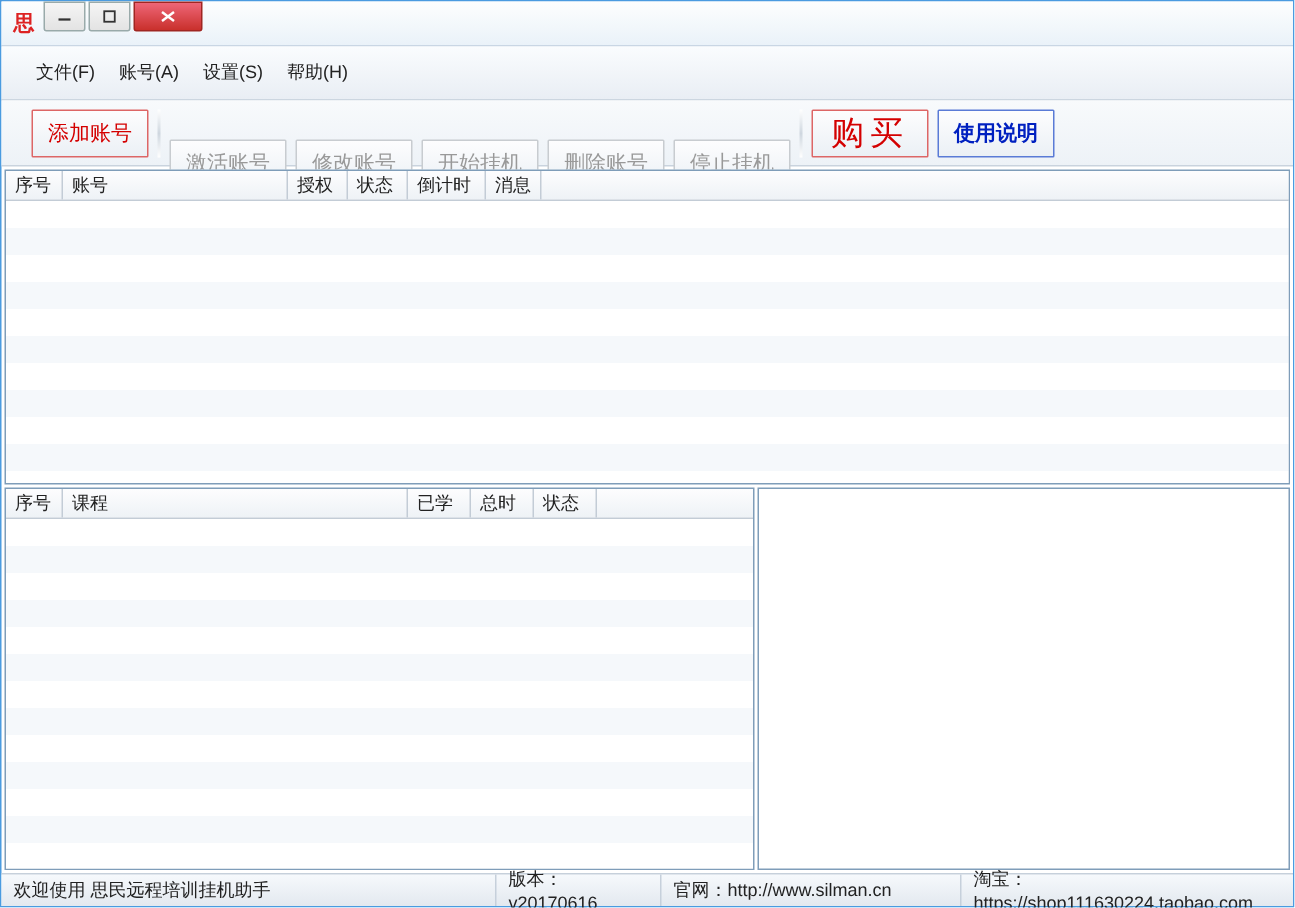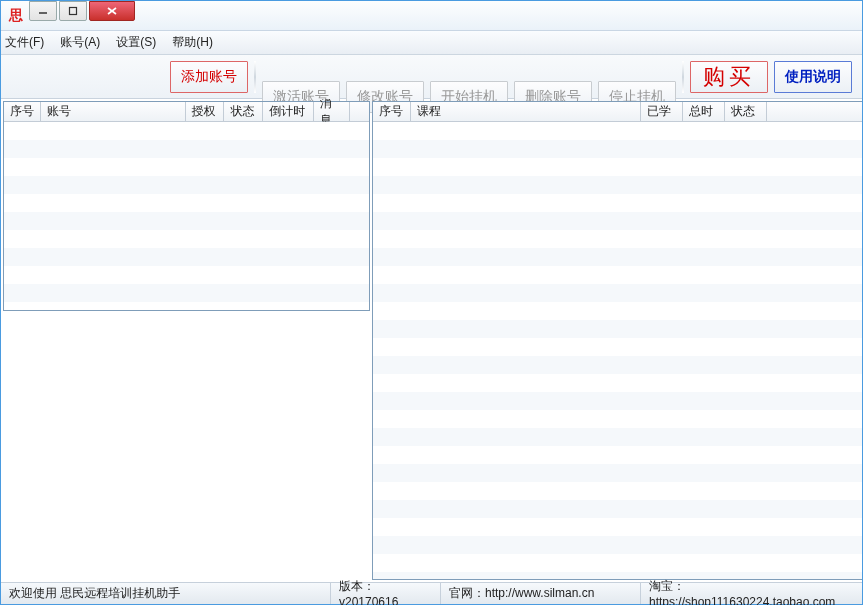--- a/index.html
+++ b/index.html
@@ -9,34 +9,34 @@
 
 .titlebar { height: 30px; background: linear-gradient(#fdfefe, #eaf2f9); display: flex; align-items: center; border-bottom: 1px solid #c9d6e4; }
 .titlebar .icon { color: #d22; font-weight: bold; font-size: 14px; margin: 0 4px 0 8px; }
 .titlebar .title { font-size: 12px; color: #333; flex: 1; }
 .winbtns { display: flex; height: 20px; margin-right: 4px; align-self: flex-start; }
 .winbtn { width: 28px; height: 20px; border: 1px solid #9aa; background: linear-gradient(#f5f5f5,#e3e3e3); display:flex; align-items:center; justify-content:center; font-size:11px; color:#444; border-radius:0 0 2px 2px; margin-left:2px; cursor:pointer;}
 .winbtn.close { width: 46px; background: linear-gradient(#e67,#c9302c); border-color:#a02622; color:#fff; }
 .winbtn.close svg { stroke:#fff; }
 
 
-.menubar { height: 24px; background: linear-gradient(#fafcfe,#e9eef4); border-bottom:1px solid #ccd6e0; display:flex; align-items:center; padding-left:4px; font-size:12px; color:#222;}
+.menubar { height: 36px; background: linear-gradient(#fafcfe,#e9eef4); border-bottom:1px solid #ccd6e0; display:flex; align-items:center; padding-left:23px; font-size:12px; color:#222;}
 .menubar span { margin-right:16px; cursor:pointer; }
 
 
-.toolbar { height: 44px; background: linear-gradient(#f8fafc,#edf2f7); border-bottom:1px solid #c9d3de; display:flex; align-items:center; padding:0 10px; gap:6px;justify-content:flex-end;}
+.toolbar { height: 44px; background: linear-gradient(#f8fafc,#edf2f7); border-bottom:1px solid #c9d3de; display:flex; align-items:center; padding:0 20px; gap:6px;}
 .tbtn { height: 32px; padding: 0 10px; border:1px solid #b6c0cb; background:linear-gradient(#fdfdfe,#ebf0f5); font-size:14px; display:flex; align-items:center; justify-content:center; cursor:pointer; border-radius:1px;}
 .tbtn.red { color:#d40000; border-color:#d66; }
 .tbtn.disabled { color:#999; border-color:#c8ccd0; cursor:default;margin-top:40px; }
 .tbtn.blue { color:#0020c0; font-weight:bold; border-color:#5a7bd6;}
 .tbtn.buy { color:#d40000; font-family: "KaiTi","STKaiti",serif; font-size:22px; letter-spacing:4px; border-color:#d66; padding:0 12px; }
 .tsep { width:2px; height:32px; background:linear-gradient(#fff,#cfd7df,#fff); }
 
 
-.content { flex:1; display:flex; padding:2px; gap:2px; overflow:hidden;}
+.content { flex:1; display:flex; flex-direction:column; padding:2px; gap:2px; overflow:hidden;}
 .panel { border:1px solid #7f9db9; background:#fff; }
 .top-panel { height: 210px; display:flex; flex-direction:column;}
 .bottom-row { flex:1; display:flex; gap:2px;}
 .bottom-left { width: 500px; display:flex; flex-direction:column;}
 .bottom-right { flex:1; }
 
 .listhdr { height:20px; background:linear-gradient(#fdfdfe,#eef2f6); border-bottom:1px solid #c3ccd6; display:flex; font-size:12px; color:#222;}
 .listhdr .col { border-right:1px solid #c3ccd6; padding:2px 6px; display:flex; align-items:center; }
 .listhdr .col:last-child { flex:1; border-right:1px solid #c3ccd6; }
 .listhdr .tail { width:20px; }

